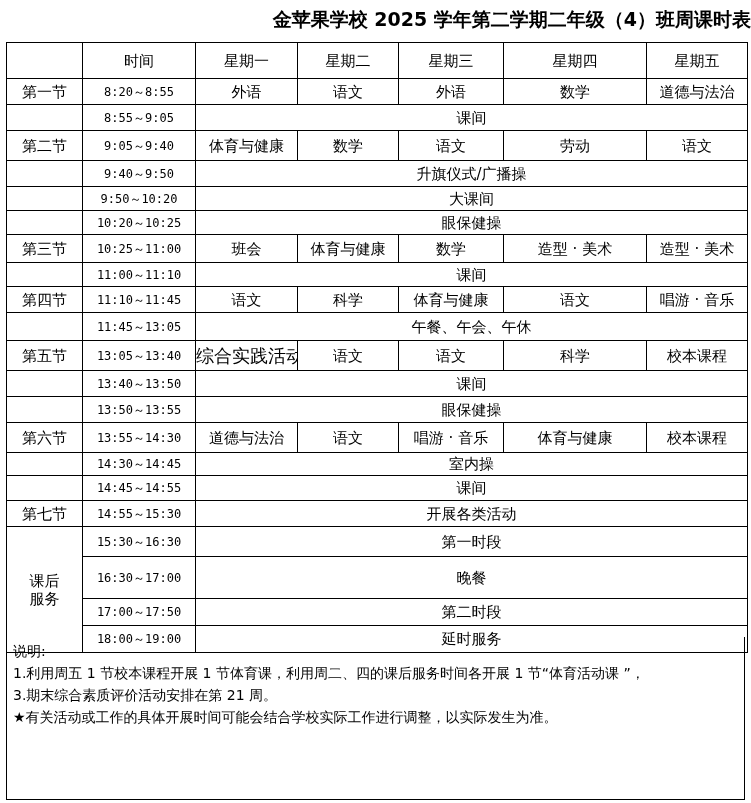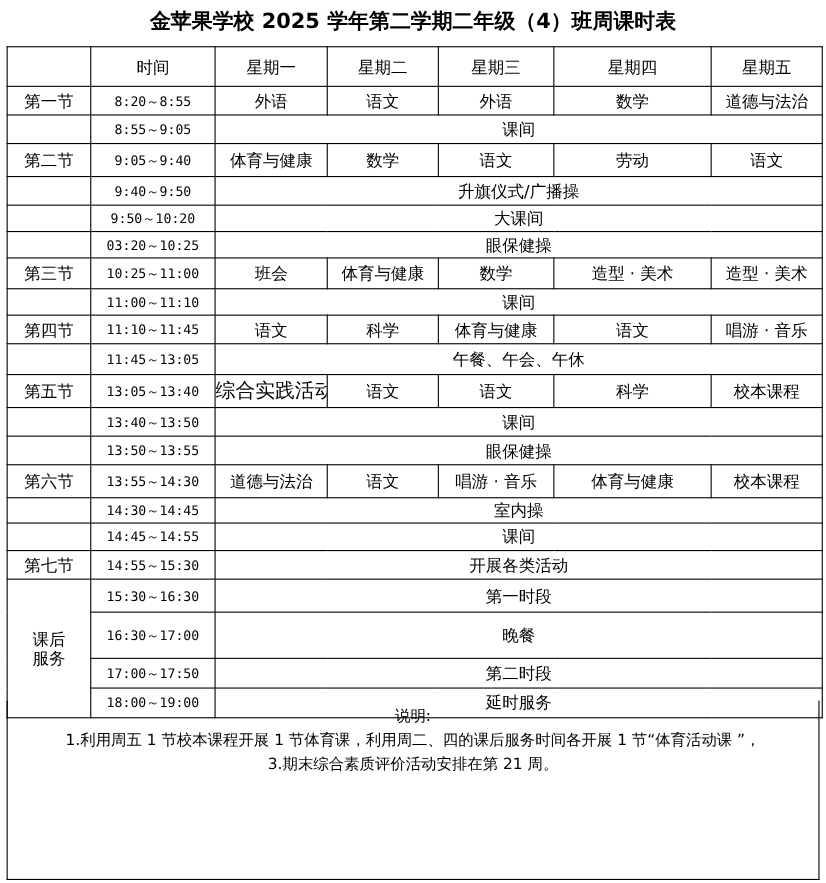--- a/index.html
+++ b/index.html
@@ -1,28 +1,28 @@
 <!DOCTYPE html>
 <html><head>
 <meta charset="utf-8">
 <style>
   html, body { margin: 0; padding: 0; background: #ffffff; }
   body { width: 751px; height: 803px; position: relative; overflow: hidden;
          font-family: "DejaVu Sans", "Liberation Sans", sans-serif; color: #000; }
-  .title { position: absolute; left: 0; top: 6px; width: 751px; text-align: center;
+  .title { position: absolute; left: 0; top: 6px; width: 751px; text-align: right;
            font-size: 19px; font-weight: bold; letter-spacing: 0px; line-height: 26px; }
   table.tt { position: absolute; left: 6px; top: 42px; width: 741px; border-collapse: collapse;
              table-layout: fixed; }
   table.tt td { border: 1px solid #000; text-align: center; vertical-align: middle;
                 font-size: 15px; padding: 0; line-height: 18px; white-space: nowrap; overflow: hidden; }
   table.tt td.time { font-family: "DejaVu Sans Mono", "Liberation Mono", monospace; font-size: 12px; }
   table.tt td.small { font-size: 18px; }
   .notes { position: absolute; left: 6px; top: 637px; width: 739px; height: 163px;
            border: 1px solid #000; border-top: none; box-sizing: border-box; padding: 3px 6px;
-           font-size: 14px; line-height: 22px; text-align: center; }
+           font-size: 14px; line-height: 22px; }
   .notes div { white-space: nowrap; }
 </style>
 </head>
 <body>
 
 <div class="title">金苹果学校 2025 学年第二学期二年级（4）班周课时表</div>
 
 <table class="tt">
   <colgroup>
     <col style="width:76px">
@@ -72,21 +72,21 @@
       <td class="time">9:40～9:50</td>
       <td colspan="5">升旗仪式/广播操</td>
     </tr>
     <tr style="height:24px">
       <td></td>
       <td class="time">9:50～10:20</td>
       <td colspan="5">大课间</td>
     </tr>
     <tr style="height:24px">
       <td></td>
-      <td class="time">03:20～10:25</td>
+      <td class="time">10:20～10:25</td>
       <td colspan="5">眼保健操</td>
     </tr>
     <tr style="height:28px">
       <td>第三节</td>
       <td class="time">10:25～11:00</td>
       <td>班会</td>
       <td>体育与健康</td>
       <td>数学</td>
       <td>造型 · 美术</td>
       <td>造型 · 美术</td>
@@ -174,13 +174,14 @@
       <td class="time">18:00～19:00</td>
       <td colspan="5">延时服务</td>
     </tr>
   </tbody>
 </table>
 
 <div class="notes">
   <div>说明:</div>
   <div>1.利用周五 1 节校本课程开展 1 节体育课，利用周二、四的课后服务时间各开展 1 节“体育活动课 ”，</div>
   <div>3.期末综合素质评价活动安排在第 21 周。</div>
+  <div>★有关活动或工作的具体开展时间可能会结合学校实际工作进行调整，以实际发生为准。</div>
 </div>
 
 </body></html>

